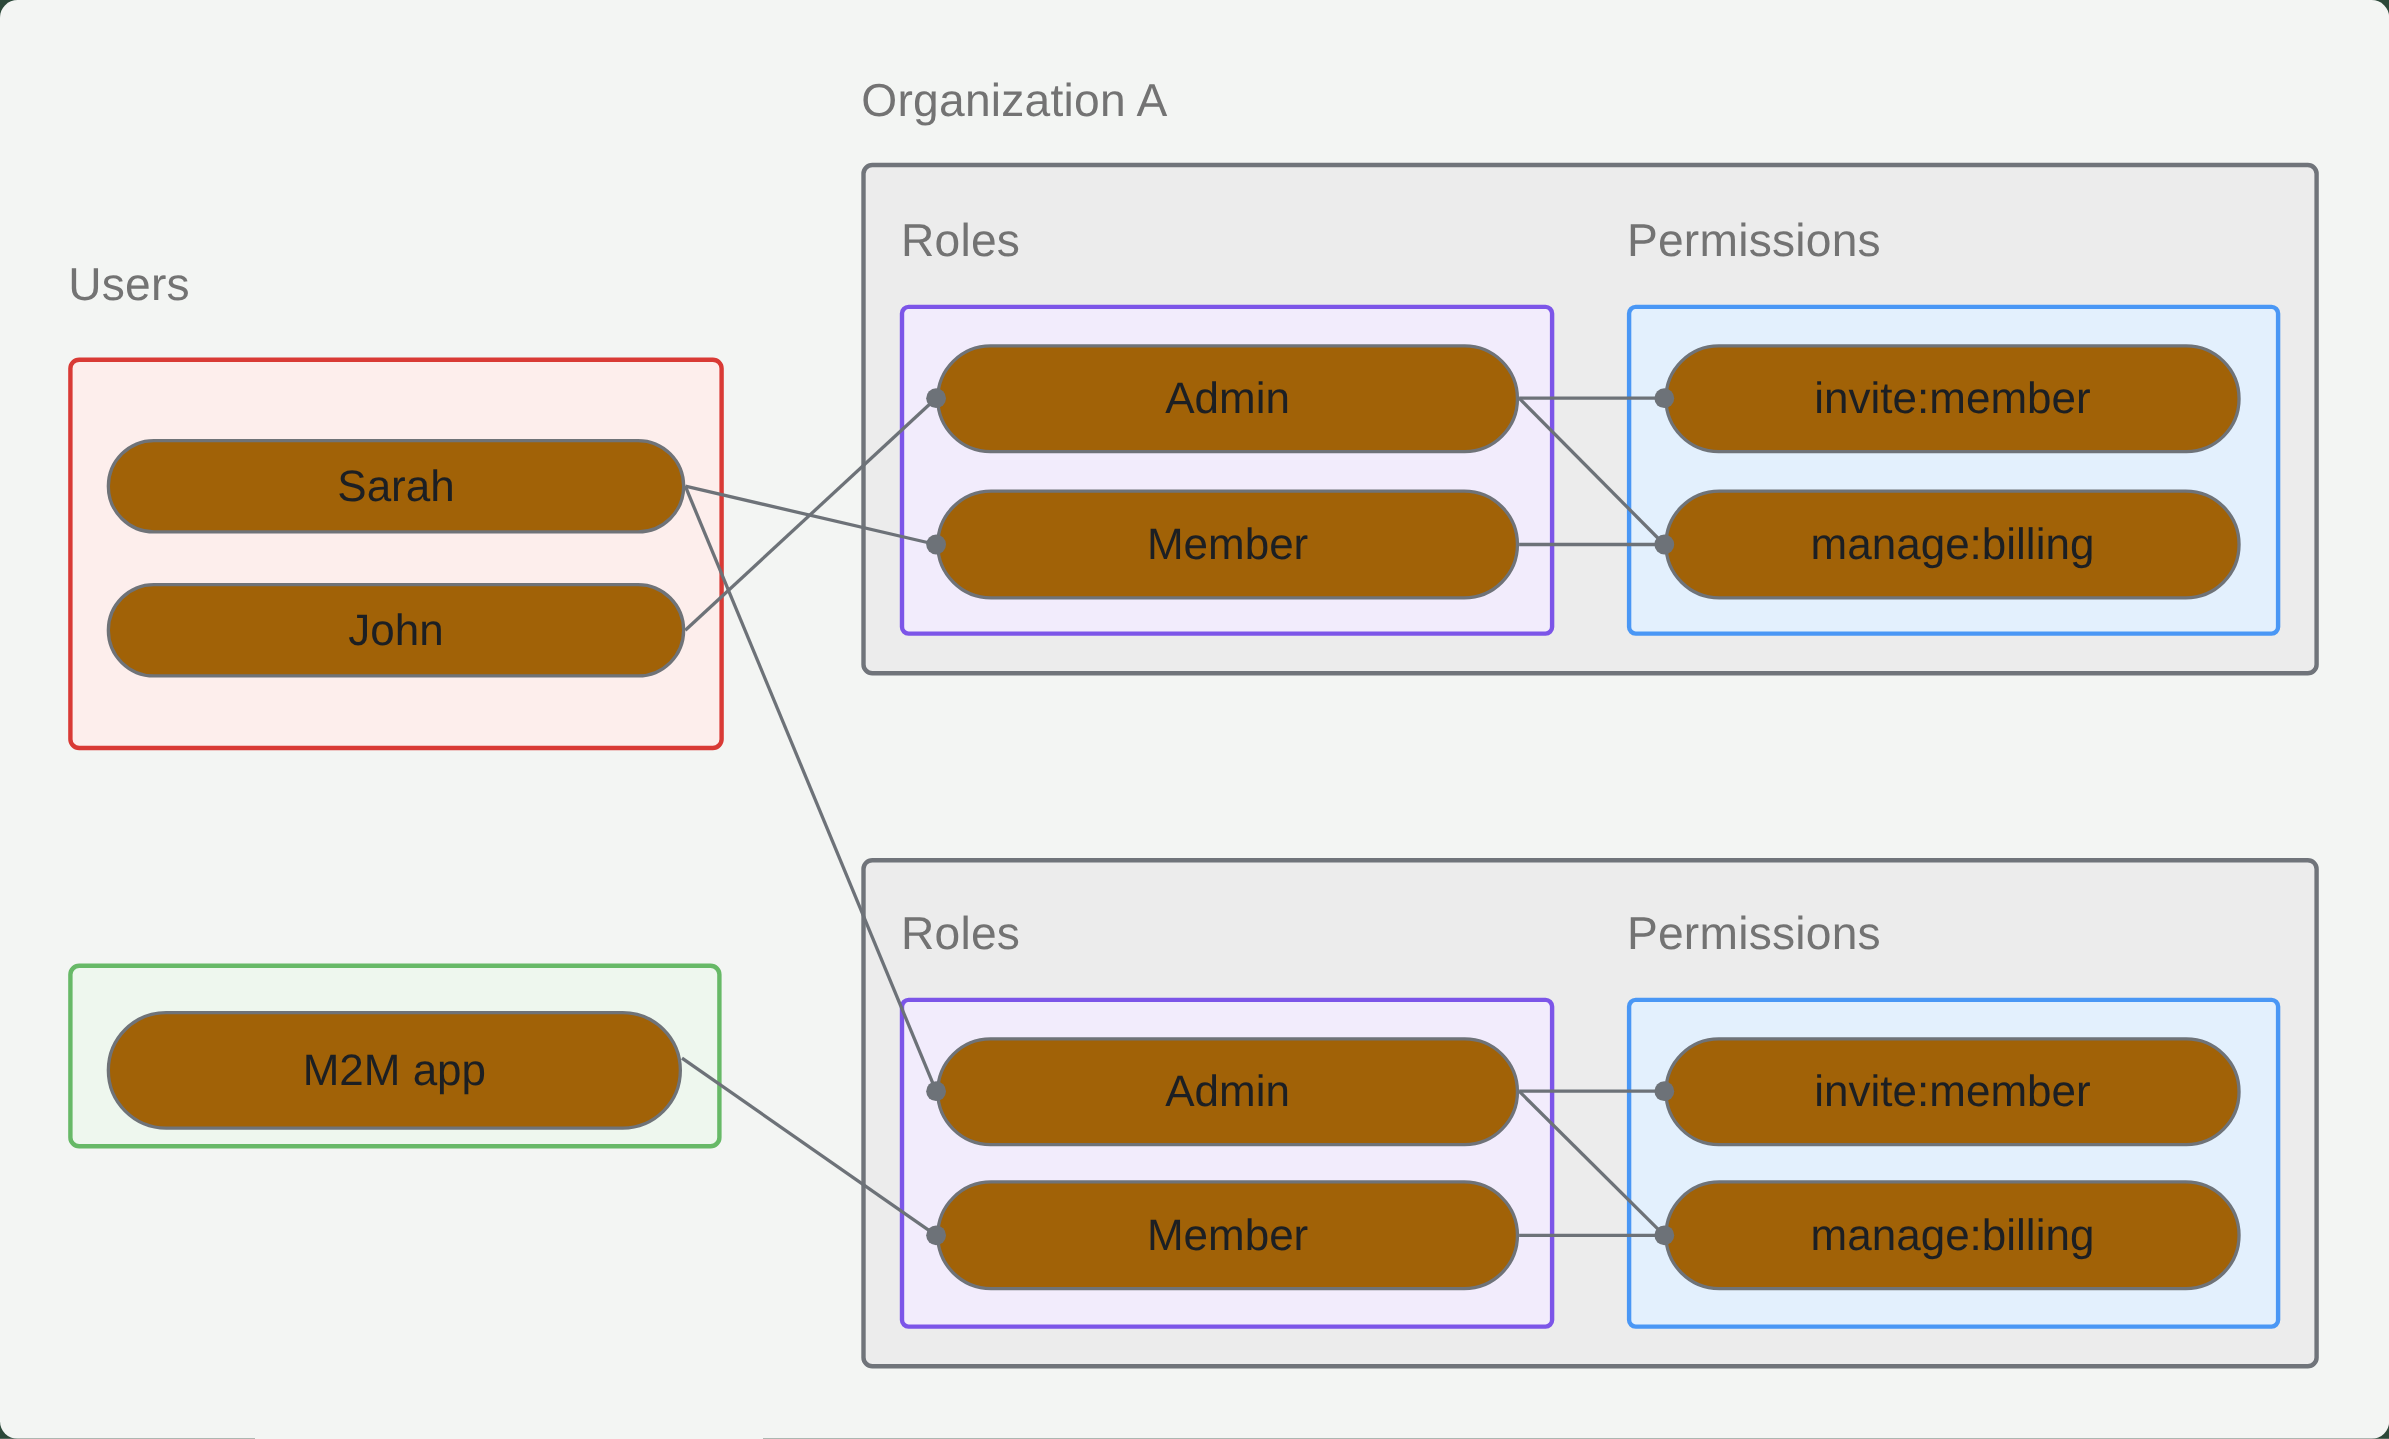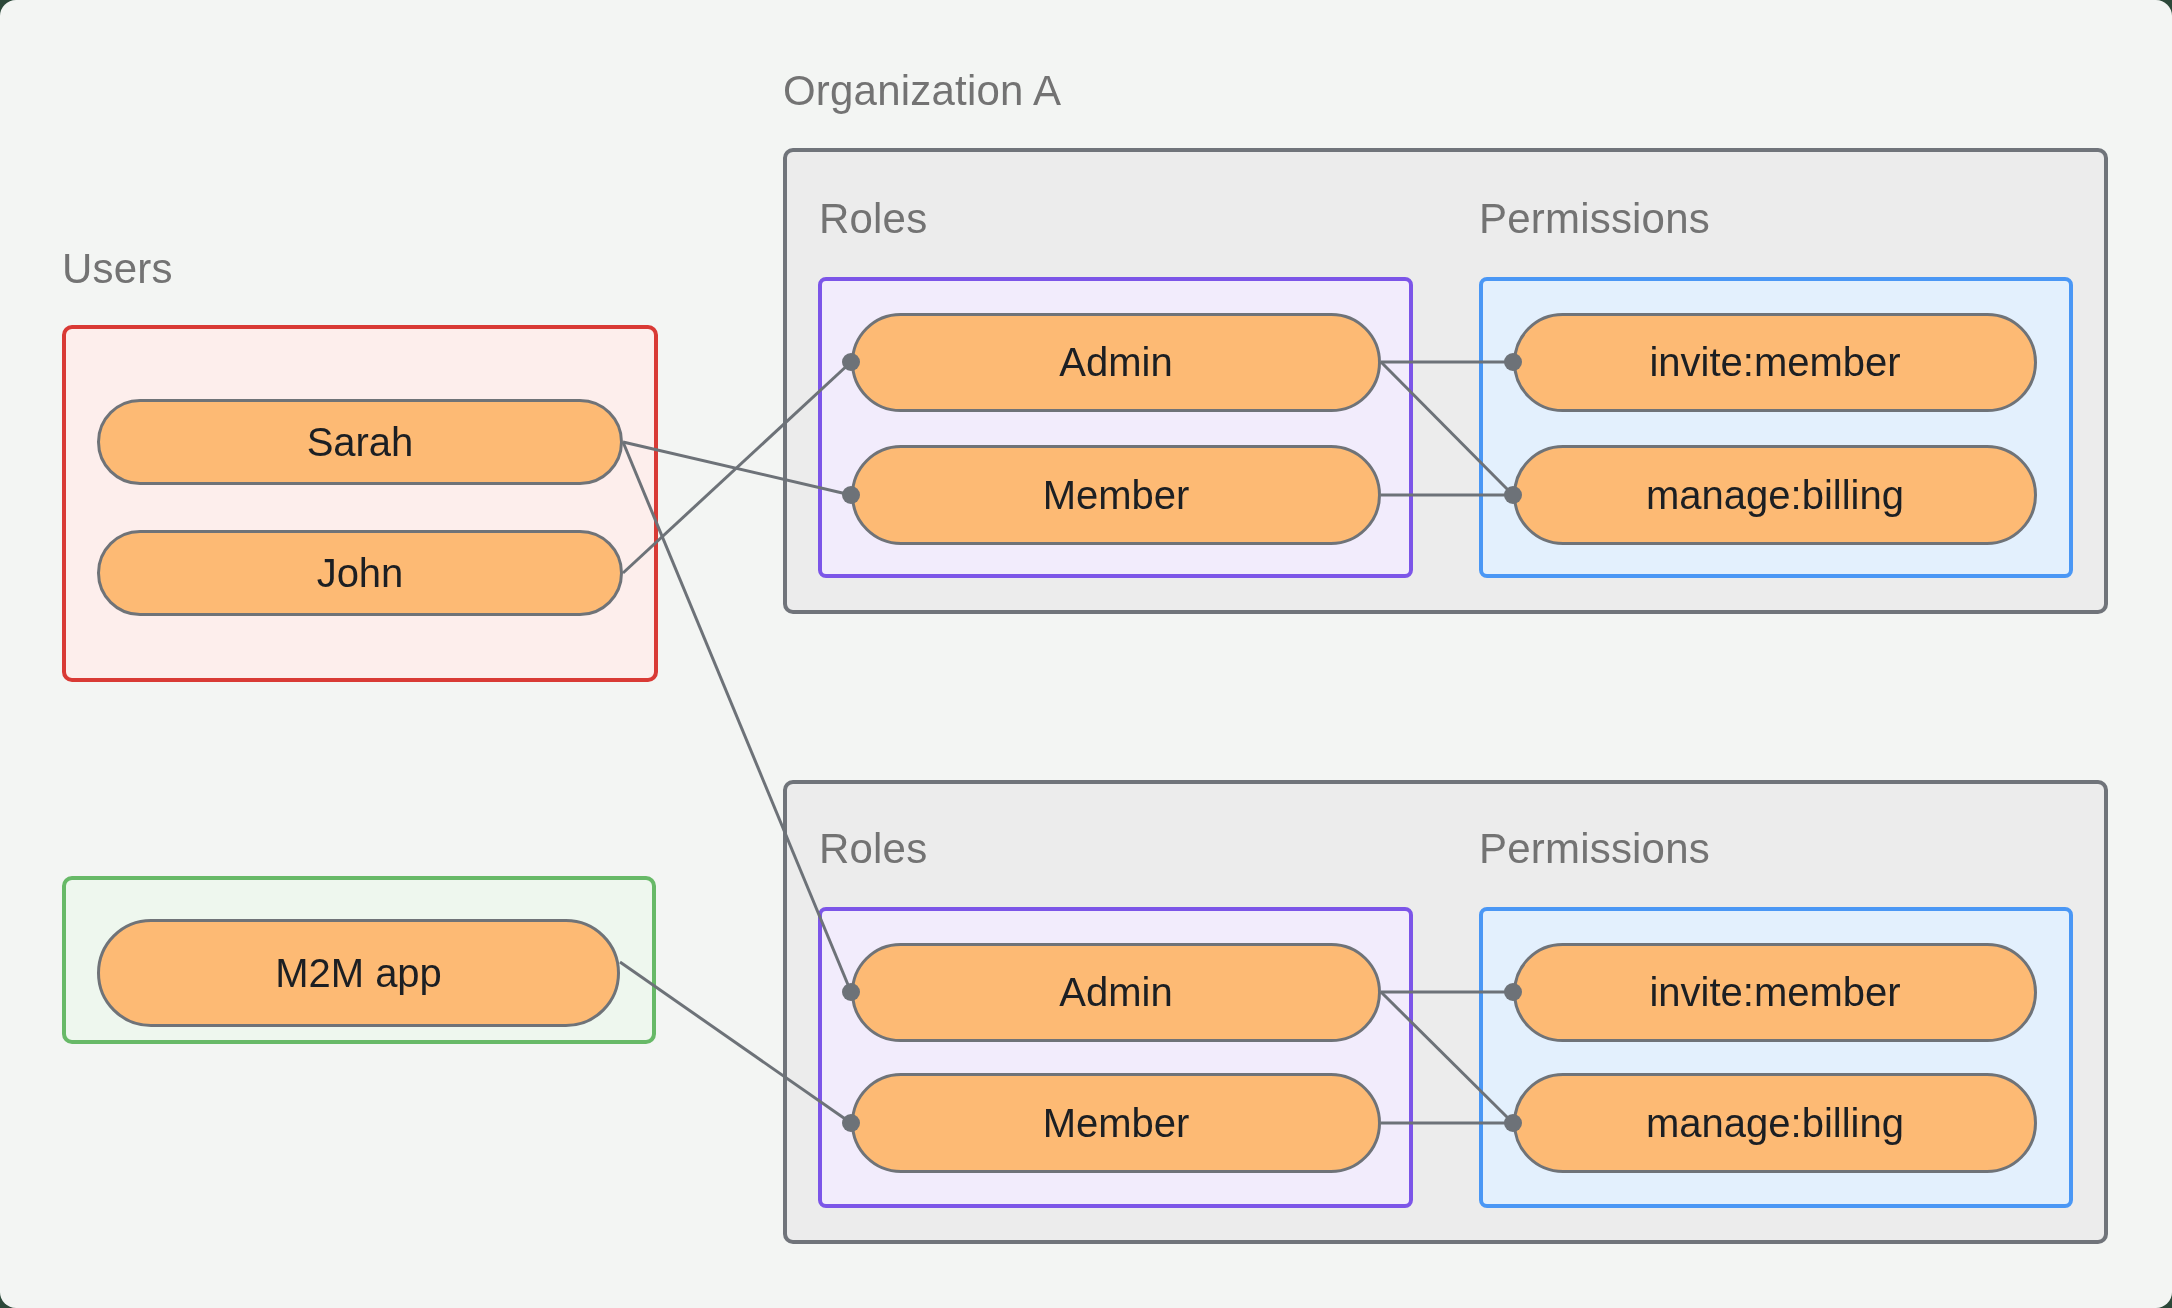--- a/index.html
+++ b/index.html
@@ -20,36 +20,36 @@
   }
   
   .gbox{position:absolute;box-sizing:border-box;border-radius:10px;z-index:1;}
   .users-box{border:4px solid #d93a35;background:#fdeeec;}
   .m2m-box{border:4px solid #67b967;background:#eef7ee;}
   .org-box{border:4px solid #70747a;background:#ececec;}
   .roles-box{border:4px solid #7c55e8;background:#f2ecfc;border-radius:8px;z-index:2;}
   .perms-box{border:4px solid #4a97f5;background:#e3f0fd;border-radius:8px;z-index:2;}
   
   .pill{
-    position:absolute;box-sizing:border-box;background:#fdba74;
+    position:absolute;box-sizing:border-box;background:#a16207;
     border:3px solid #6f7378;border-radius:60px;
     display:flex;align-items:center;justify-content:center;
     font-size:40px;font-weight:400;color:#1c1f23;z-index:4;white-space:nowrap;
   }
   svg.wires{position:absolute;left:0;top:0;z-index:3;pointer-events:none;}
   svg.dots{position:absolute;left:0;top:0;z-index:5;pointer-events:none;}
   .wire{stroke:#6d7278;stroke-width:3;fill:none;}
   .dot{fill:#6d7278;stroke:none;}
 </style>
 </head>
 <body>
 
 <div class="canvas">
 
-  <div class="sec-label" style="left:62px;top:248px;">Users</div>
+  <div class="sec-label" style="left:62px;top:238px;">Users</div>
 
   <div class="gbox users-box" style="left:62px;top:325px;width:596px;height:357px;"></div>
 
   <div class="pill" style="left:97px;top:530px;width:526px;height:86px;">John</div>
 
   <div class="pill" style="left:97px;top:399px;width:526px;height:86px;">Sarah</div>
 
 
   <div class="gbox m2m-box" style="left:62px;top:876px;width:594px;height:168px;"></div>
 

